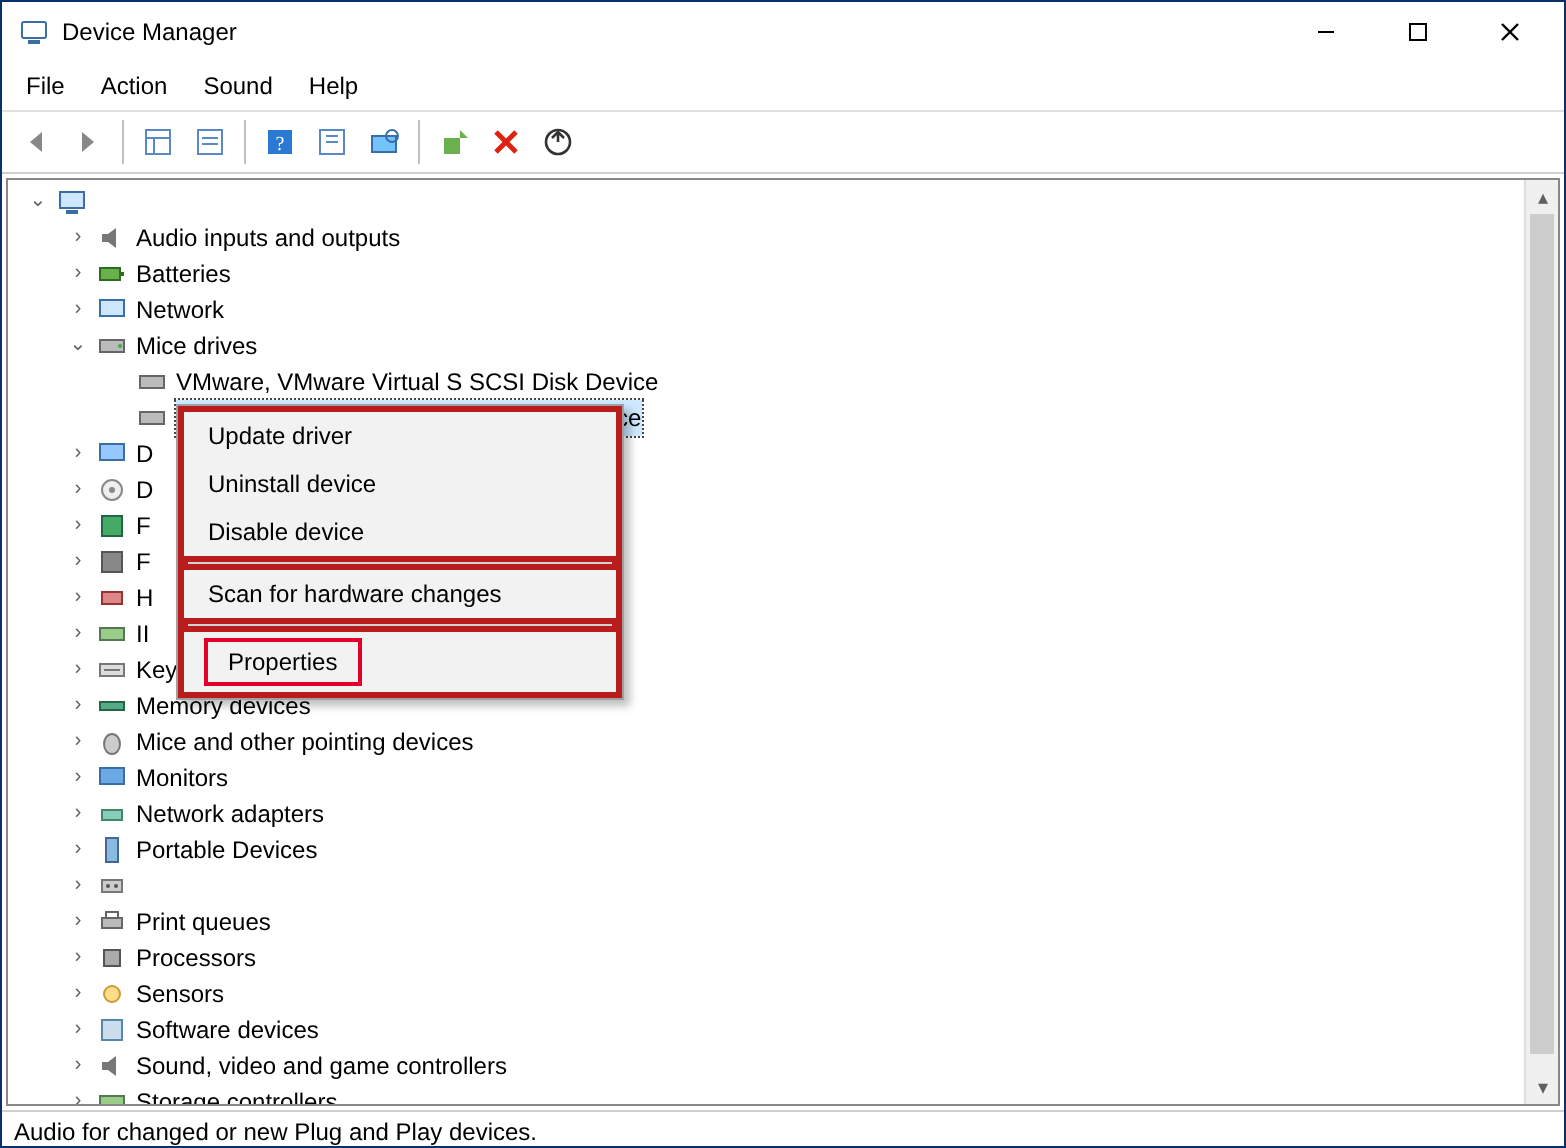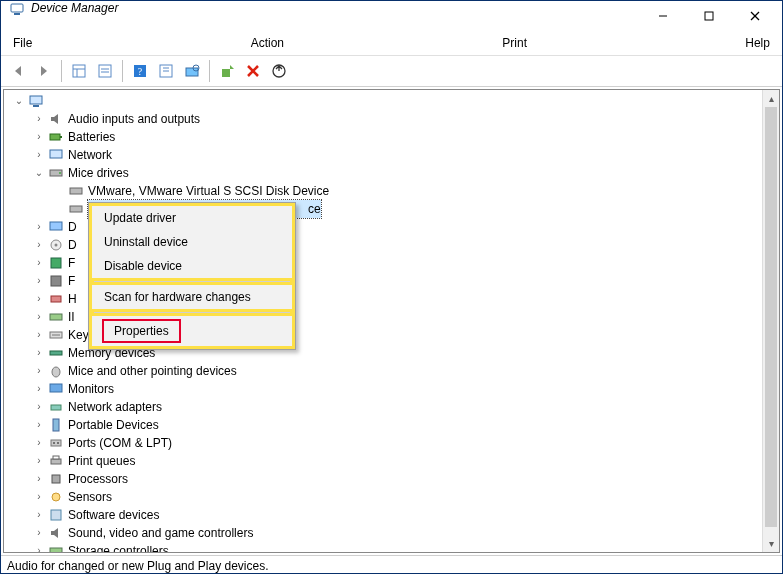--- a/index.html
+++ b/index.html
@@ -11,43 +11,42 @@
     color: #000;
     width: 783px;
     height: 574px;
     overflow: hidden;
     border: 1px solid #08306b;
   }
   
   .titlebar {
     height: 30px;
     display: flex;
+    align-items: center;
     padding: 0 4px 0 8px;
     background: #fff;
-    font-style: italic;
   }
   .titlebar .app-icon {
     width: 16px; height: 16px;
     margin-right: 6px;
     display:flex;align-items:center;justify-content:center;
   }
   .titlebar .title { flex: 1; font-size: 12px; }
   .titlebar .winbtns { display:flex; }
   .titlebar .winbtn {
     width: 46px; height: 30px;
     display:flex; align-items:center; justify-content:center;
     font-size: 14px;
   }
   
   .menubar {
     display:flex;
     padding: 2px 4px;
     border-bottom: 1px solid #e0e0e0;
     gap: 2px;
-    justify-content: space-between;
   }
   .menubar .menu {
     padding: 3px 8px;
   }
   
   .toolbar {
     display:flex;
     align-items:center;
     padding: 3px 4px;
     border-bottom: 1px solid #d0d0d0;
@@ -96,22 +95,22 @@
   }
   .tree .label {}
   .tree .row.selected .label {
     background:#cde8ff;
     outline:1px dotted #444;
   }
   
   .ctxmenu {
     position:absolute;
     left:84px; top:112px;
-    width:208px;
-    background:#fde047;
+    width:224px;
+    background:#b91c1c;
     border:1px solid #a0a0a0;
     box-shadow: 3px 3px 4px rgba(0,0,0,0.25);
     padding:3px;
     font-size:12px;
   }
   .ctxmenu .item {
     padding:5px 12px;
     background:#f2f2f2;
   }
   .ctxmenu .sep { height:1px; background:#d0d0d0; margin:3px 2px; }
@@ -177,21 +176,21 @@
           <line x1="1" y1="1" x2="9" y2="9" stroke="#000" stroke-width="1.2"></line>
           <line x1="9" y1="1" x2="1" y2="9" stroke="#000" stroke-width="1.2"></line>
         </svg>
     </div>
   </div>
 </div>
 
 <div class="menubar">
   <div class="menu">File</div>
   <div class="menu">Action</div>
-  <div class="menu">Print</div>
+  <div class="menu">Sound</div>
   <div class="menu">Help</div>
 </div>
 
 <div class="toolbar">
   <div class="tbtn">
       <svg width="16" height="16">
         <path d="M11 3 L5 8 L11 13" fill="#888"></path>
       </svg>
     </div>
   <div class="tbtn">
@@ -476,21 +475,20 @@
           <li>
               <div class="row">
                 <span class="arrow">›</span>
                 <span class="icon">
                   <svg width="16" height="16">
                     <rect x="3" y="5" width="10" height="6" fill="#ccc" stroke="#777"></rect>
                     <circle cx="6" cy="8" r="1" fill="#555"></circle>
                     <circle cx="10" cy="8" r="1" fill="#555"></circle>
                   </svg>
                 </span>
-                <span class="label">Ports (COM &amp; LPT)</span>
               </div>
             </li>
           <li>
               <div class="row">
                 <span class="arrow">›</span>
                 <span class="icon">
                   <svg width="16" height="16">
                     <rect x="3" y="6" width="10" height="5" fill="#bbb" stroke="#666"></rect>
                     <rect x="5" y="3" width="6" height="3" fill="#fff" stroke="#666"></rect>
                   </svg>

